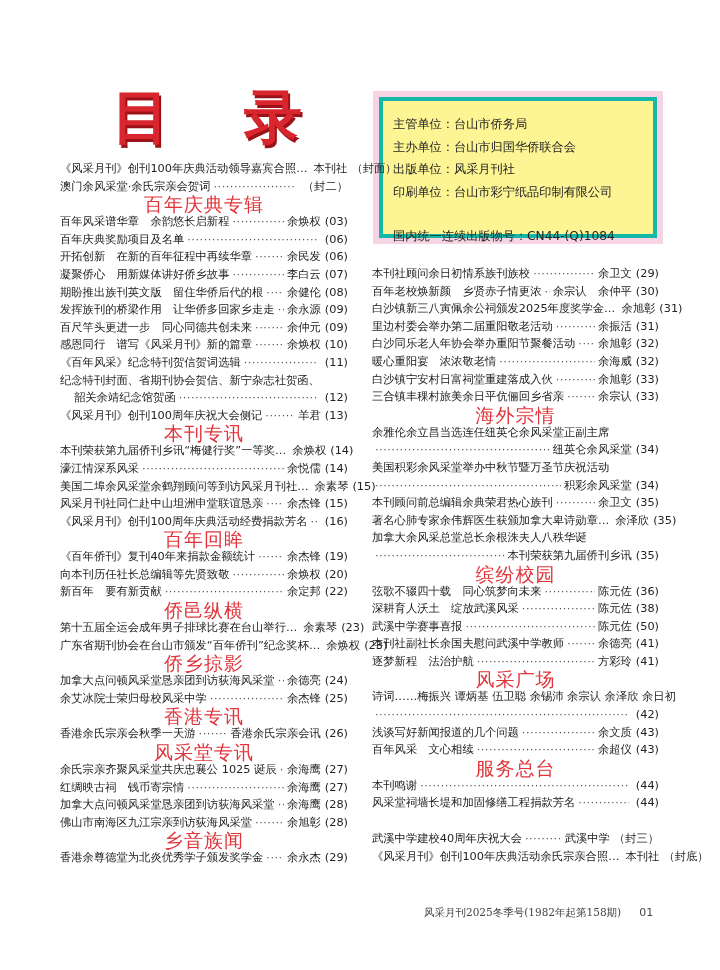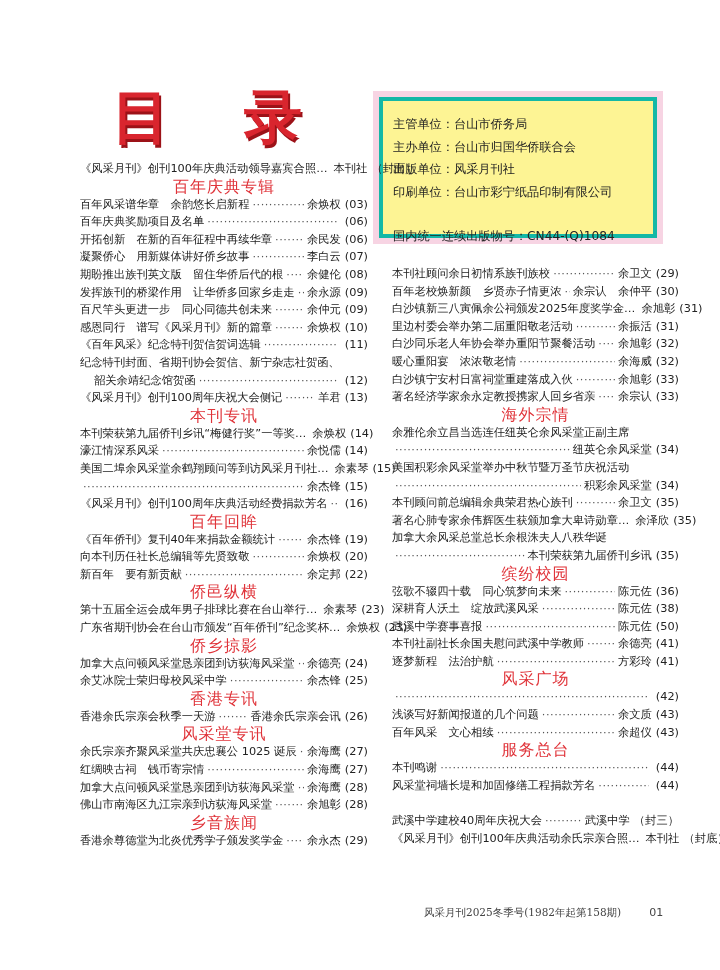--- a/index.html
+++ b/index.html
@@ -8,57 +8,57 @@
     font-family: "DejaVu Sans", "Liberation Sans", sans-serif; color: #222;
   }
   .page-title {
     position: absolute; left: 112px; top: 86px; width: 190px; height: 62px;
     display: flex; justify-content: space-between; align-items: center;
   }
   .title-char {
     font-family: "DejaVu Sans", sans-serif; font-weight: bold; font-size: 58px; line-height: 62px;
     color: #d9252e; text-shadow: 2px 3px 0 #9c1218;
   }
-  .col { position: absolute; font-size: 11.3px; line-height: 17.6px; margin-left: 20px; }
+  .col { position: absolute; font-size: 11.3px; line-height: 17.6px; }
   .col-left { left: 60px; top: 160px; width: 288px; }
   .col-right { left: 372px; top: 265px; width: 287px; }
   .row { display: flex; align-items: baseline; white-space: nowrap; height: 17.6px; }
   .row .t { flex: 0 0 auto; }
   .row .dots {
     flex: 1 1 auto; overflow: hidden; margin: 0 3px; color: #555; letter-spacing: 0.5px;
   }
   .row .dots::before {
     content: "··································································································································";
   }
   .row .a { flex: 0 0 auto; }
   .row .p { flex: 0 0 auto; margin-left: 4px; }
   .row.indent { padding-left: 14px; align-items: center; }
   .row.nodots .dots { visibility: hidden; }
   .section {
-    text-align: center; color: #e0343a; font-size: 16px; line-height: 18px; height: 18px;
+    text-align: center; color: #e0343a; font-size: 19px; line-height: 18px; height: 18px;
     letter-spacing: 1px;
   }
   .info-box {
     position: absolute; left: 373px; top: 91px; width: 290px; height: 153px;
     background: #f7d4e3; box-sizing: border-box; padding: 6px;
   }
   .info-inner {
     width: 100%; height: 100%; background: #14b8a6; box-sizing: border-box; padding: 4px;
   }
   .info-fill {
     width: 100%; height: 100%; background: #fdf494; box-sizing: border-box;
     padding: 12px 0 0 10px; font-size: 12.2px; line-height: 22.5px; color: #222;
   }
   .info-fill .gap { height: 22px; }
   .spacer { height: 18px; }
   .footer {
     position: absolute; left: 424px; top: 906px; font-family: "DejaVu Serif", serif;
     font-size: 10.5px; color: #444; white-space: nowrap;
   }
-  .footer .pg { margin-left: 28px; font-family: "DejaVu Sans", sans-serif; font-size: 11px; }
+  .footer .pg { margin-left: 18px; font-family: "DejaVu Sans", sans-serif; font-size: 11px; }
 </style>
 </head>
 <body>
 
 <div class="page-title">
   <span class="title-char">目</span>
   <span class="title-char">录</span>
 </div>
 
 <div class="info-box">
@@ -74,20 +74,26 @@
   </div>
 </div>
 
 <div class="col col-left" id="col-left">
     <div class="row nodots">
       <span class="t">《风采月刊》创刊100年庆典活动领导嘉宾合照…</span>
       <span class="dots"></span>
       <span class="a">本刊社</span>
       <span class="p">（封面）</span>
     </div>
+    <div class="row">
+      <span class="t">澳门余风采堂·余氏宗亲会贺词</span>
+      <span class="dots"></span>
+      <span class="a"></span>
+      <span class="p">（封二）</span>
+    </div>
     <div class="section">百年庆典专辑</div>
     <div class="row">
       <span class="t">百年风采谱华章　余韵悠长启新程</span>
       <span class="dots"></span>
       <span class="a">余焕权</span>
       <span class="p">(03)</span>
     </div>
     <div class="row">
       <span class="t">百年庆典奖励项目及名单</span>
       <span class="dots"></span>
@@ -167,20 +173,21 @@
       <span class="a">余悦儒</span>
       <span class="p">(14)</span>
     </div>
     <div class="row nodots">
       <span class="t">美国二埠余风采堂余鹤翔顾问等到访风采月刊社…</span>
       <span class="dots"></span>
       <span class="a">余素琴</span>
       <span class="p">(15)</span>
     </div>
     <div class="row">
+      <span class="t">风采月刊社同仁赴中山坦洲申堂联谊恳亲</span>
       <span class="dots"></span>
       <span class="a">余杰锋</span>
       <span class="p">(15)</span>
     </div>
     <div class="row">
       <span class="t">《风采月刊》创刊100周年庆典活动经费捐款芳名</span>
       <span class="dots"></span>
       <span class="a"></span>
       <span class="p">(16)</span>
     </div>
@@ -306,21 +313,21 @@
       <span class="a">余海威</span>
       <span class="p">(32)</span>
     </div>
     <div class="row">
       <span class="t">白沙镇宁安村日富祠堂重建落成入伙</span>
       <span class="dots"></span>
       <span class="a">余旭彰</span>
       <span class="p">(33)</span>
     </div>
     <div class="row">
-      <span class="t">著名经济学家余永定教授携家人回乡省亲</span>
+      <span class="t">三合镇丰稞村旅美余日平伉俪回乡省亲</span>
       <span class="dots"></span>
       <span class="a">余宗认</span>
       <span class="p">(33)</span>
     </div>
     <div class="section">海外宗情</div>
     <div class="row nodots">
       <span class="t">余雅伦余立昌当选连任纽英仑余风采堂正副主席</span>
       <span class="dots" style="visibility: hidden;"></span>
       <span class="a"></span>
       <span class="p"></span>
@@ -392,20 +399,26 @@
       <span class="a">余德亮</span>
       <span class="p">(41)</span>
     </div>
     <div class="row">
       <span class="t">逐梦新程　法治护航</span>
       <span class="dots"></span>
       <span class="a">方彩玲</span>
       <span class="p">(41)</span>
     </div>
     <div class="section">风采广场</div>
+    <div class="row nodots">
+      <span class="t">诗词……梅振兴 谭炳基 伍卫聪 余锡沛 余宗认 余泽欣 余日初</span>
+      <span class="dots" style="visibility: hidden;"></span>
+      <span class="a"></span>
+      <span class="p"></span>
+    </div>
     <div class="row">
       <span class="t"></span>
       <span class="dots"></span>
       <span class="a"></span>
       <span class="p">(42)</span>
     </div>
     <div class="row">
       <span class="t">浅谈写好新闻报道的几个问题</span>
       <span class="dots"></span>
       <span class="a">余文质</span>

